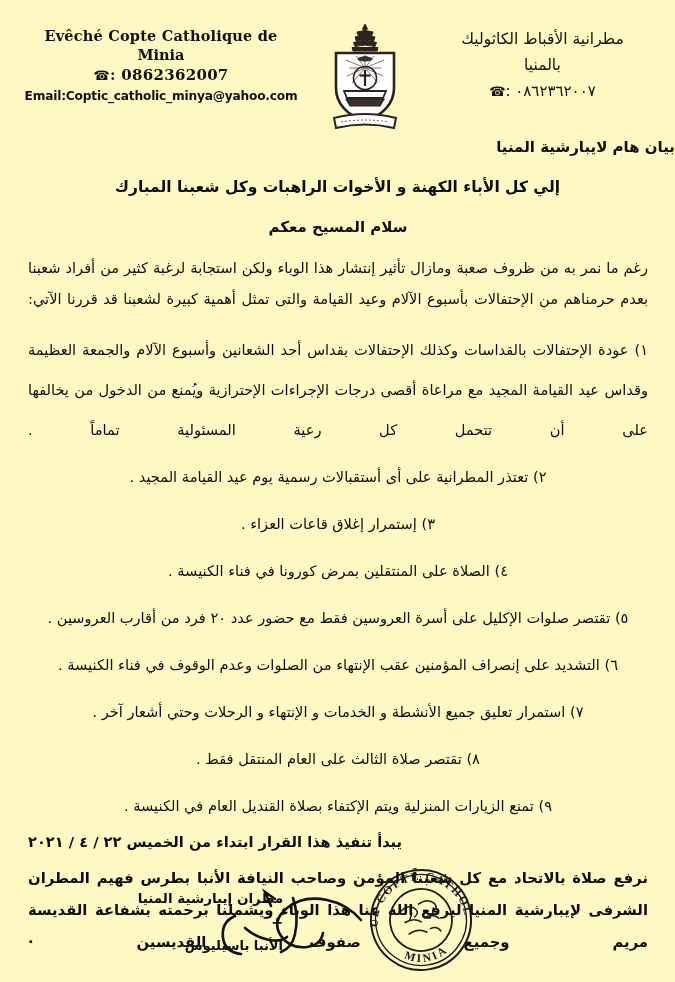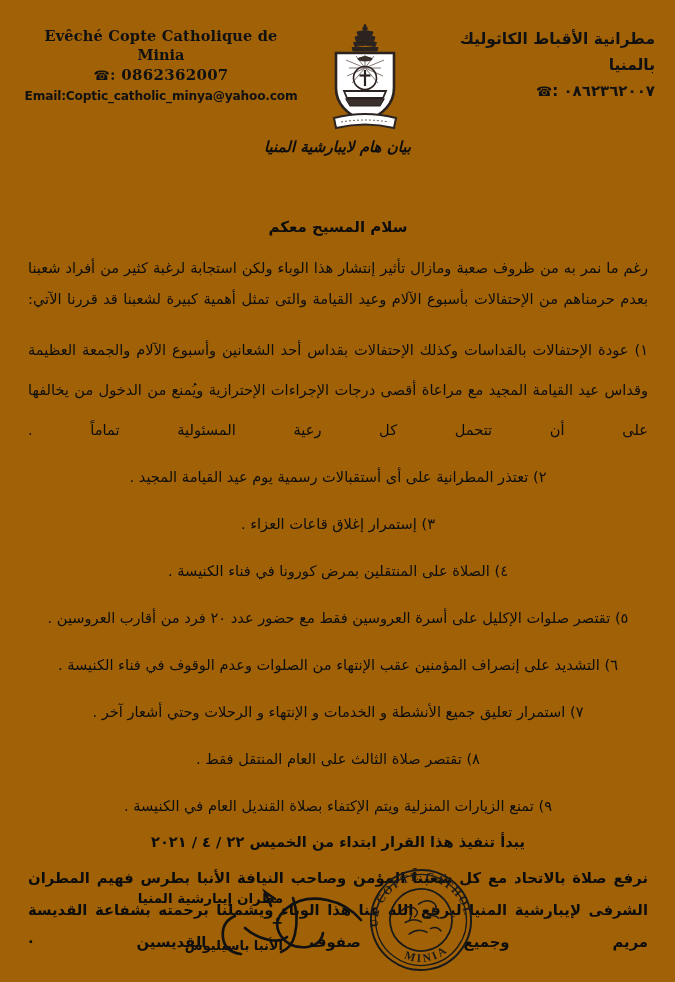--- a/index.html
+++ b/index.html
@@ -5,21 +5,21 @@
 <style>
   html, body {
     margin: 0;
     padding: 0;
     background: #ffffff;
   }
   .page {
     position: relative;
     width: 675px;
     height: 982px;
-    background: #a16207;
+    background: #fef9c3;
     overflow: hidden;
     font-family: "DejaVu Sans", "Liberation Sans", sans-serif;
     color: #0d0d0d;
   }
 
   
   .letterhead {
     position: absolute;
     top: 26px;
     left: 0;
@@ -71,22 +71,23 @@
     display: flex;
     align-items: flex-start;
     justify-content: center;
     margin-top: -4px;
   }
 
   .lh-right {
     width: 245px;
     padding-right: 20px;
     box-sizing: border-box;
+    text-align: center;
     direction: rtl;
-    font-weight: bold;
+    font-weight: normal;
     color: #111;
   }
   .lh-right .r1 {
     font-size: 15.5px;
     line-height: 26px;
   }
   .lh-right .r2 {
     font-size: 15.5px;
     line-height: 26px;
   }
@@ -95,25 +96,24 @@
     line-height: 26px;
     letter-spacing: 1.2px;
   }
 
   
   .doc-title {
     position: absolute;
     top: 138px;
     left: 0;
     width: 675px;
-    text-align: center;
+    text-align: right;
     font-size: 15px;
     font-weight: bold;
     direction: rtl;
-    font-style: italic;
   }
   .doc-subtitle {
     position: absolute;
     top: 178px;
     left: 0;
     width: 675px;
     text-align: center;
     font-size: 15.5px;
     font-weight: bold;
     direction: rtl;
@@ -158,21 +158,21 @@
   .clause.centered {
     text-align: center;
   }
   .clause-num {
     font-weight: normal;
   }
 
   .effective {
     font-size: 14.6px;
     font-weight: bold;
-    text-align: center;
+    text-align: left;
     margin-top: 4px;
     margin-bottom: 12px;
     letter-spacing: 0.2px;
   }
   .closing {
     font-size: 14.8px;
     font-weight: bold;
     line-height: 32px;
     text-align: justify;
     text-align-last: justify;
@@ -290,20 +290,21 @@
       <div class="r1">مطرانية الأقباط الكاثوليك</div>
       <div class="r2">بالمنيا</div>
       <div class="r3">
         <span>٠٨٦٢٣٦٢٠٠٧ :</span><span class="phone-glyph">☎</span>
       </div>
     </div>
 
   </div>
 
   <div class="doc-title">بيان هام لايبارشية المنيا</div>
+  <div class="doc-subtitle">إلي كل الأباء الكهنة و الأخوات الراهبات وكل شعبنا المبارك</div>
 
   <div class="body-wrap">
 
     <div class="greeting">سلام المسيح معكم</div>
 
     <div class="intro">رغم ما نمر به من ظروف صعبة ومازال تأثير إنتشار هذا الوباء ولكن استجابة لرغبة كثير من أفراد شعبنا بعدم حرمناهم من الإحتفالات بأسبوع الآلام وعيد القيامة والتى تمثل أهمية كبيرة لشعبنا قد قررنا الآتي:</div>
 
     <div class="clause-list">
       <div class="clause long">
         <span class="clause-num">١)</span>

